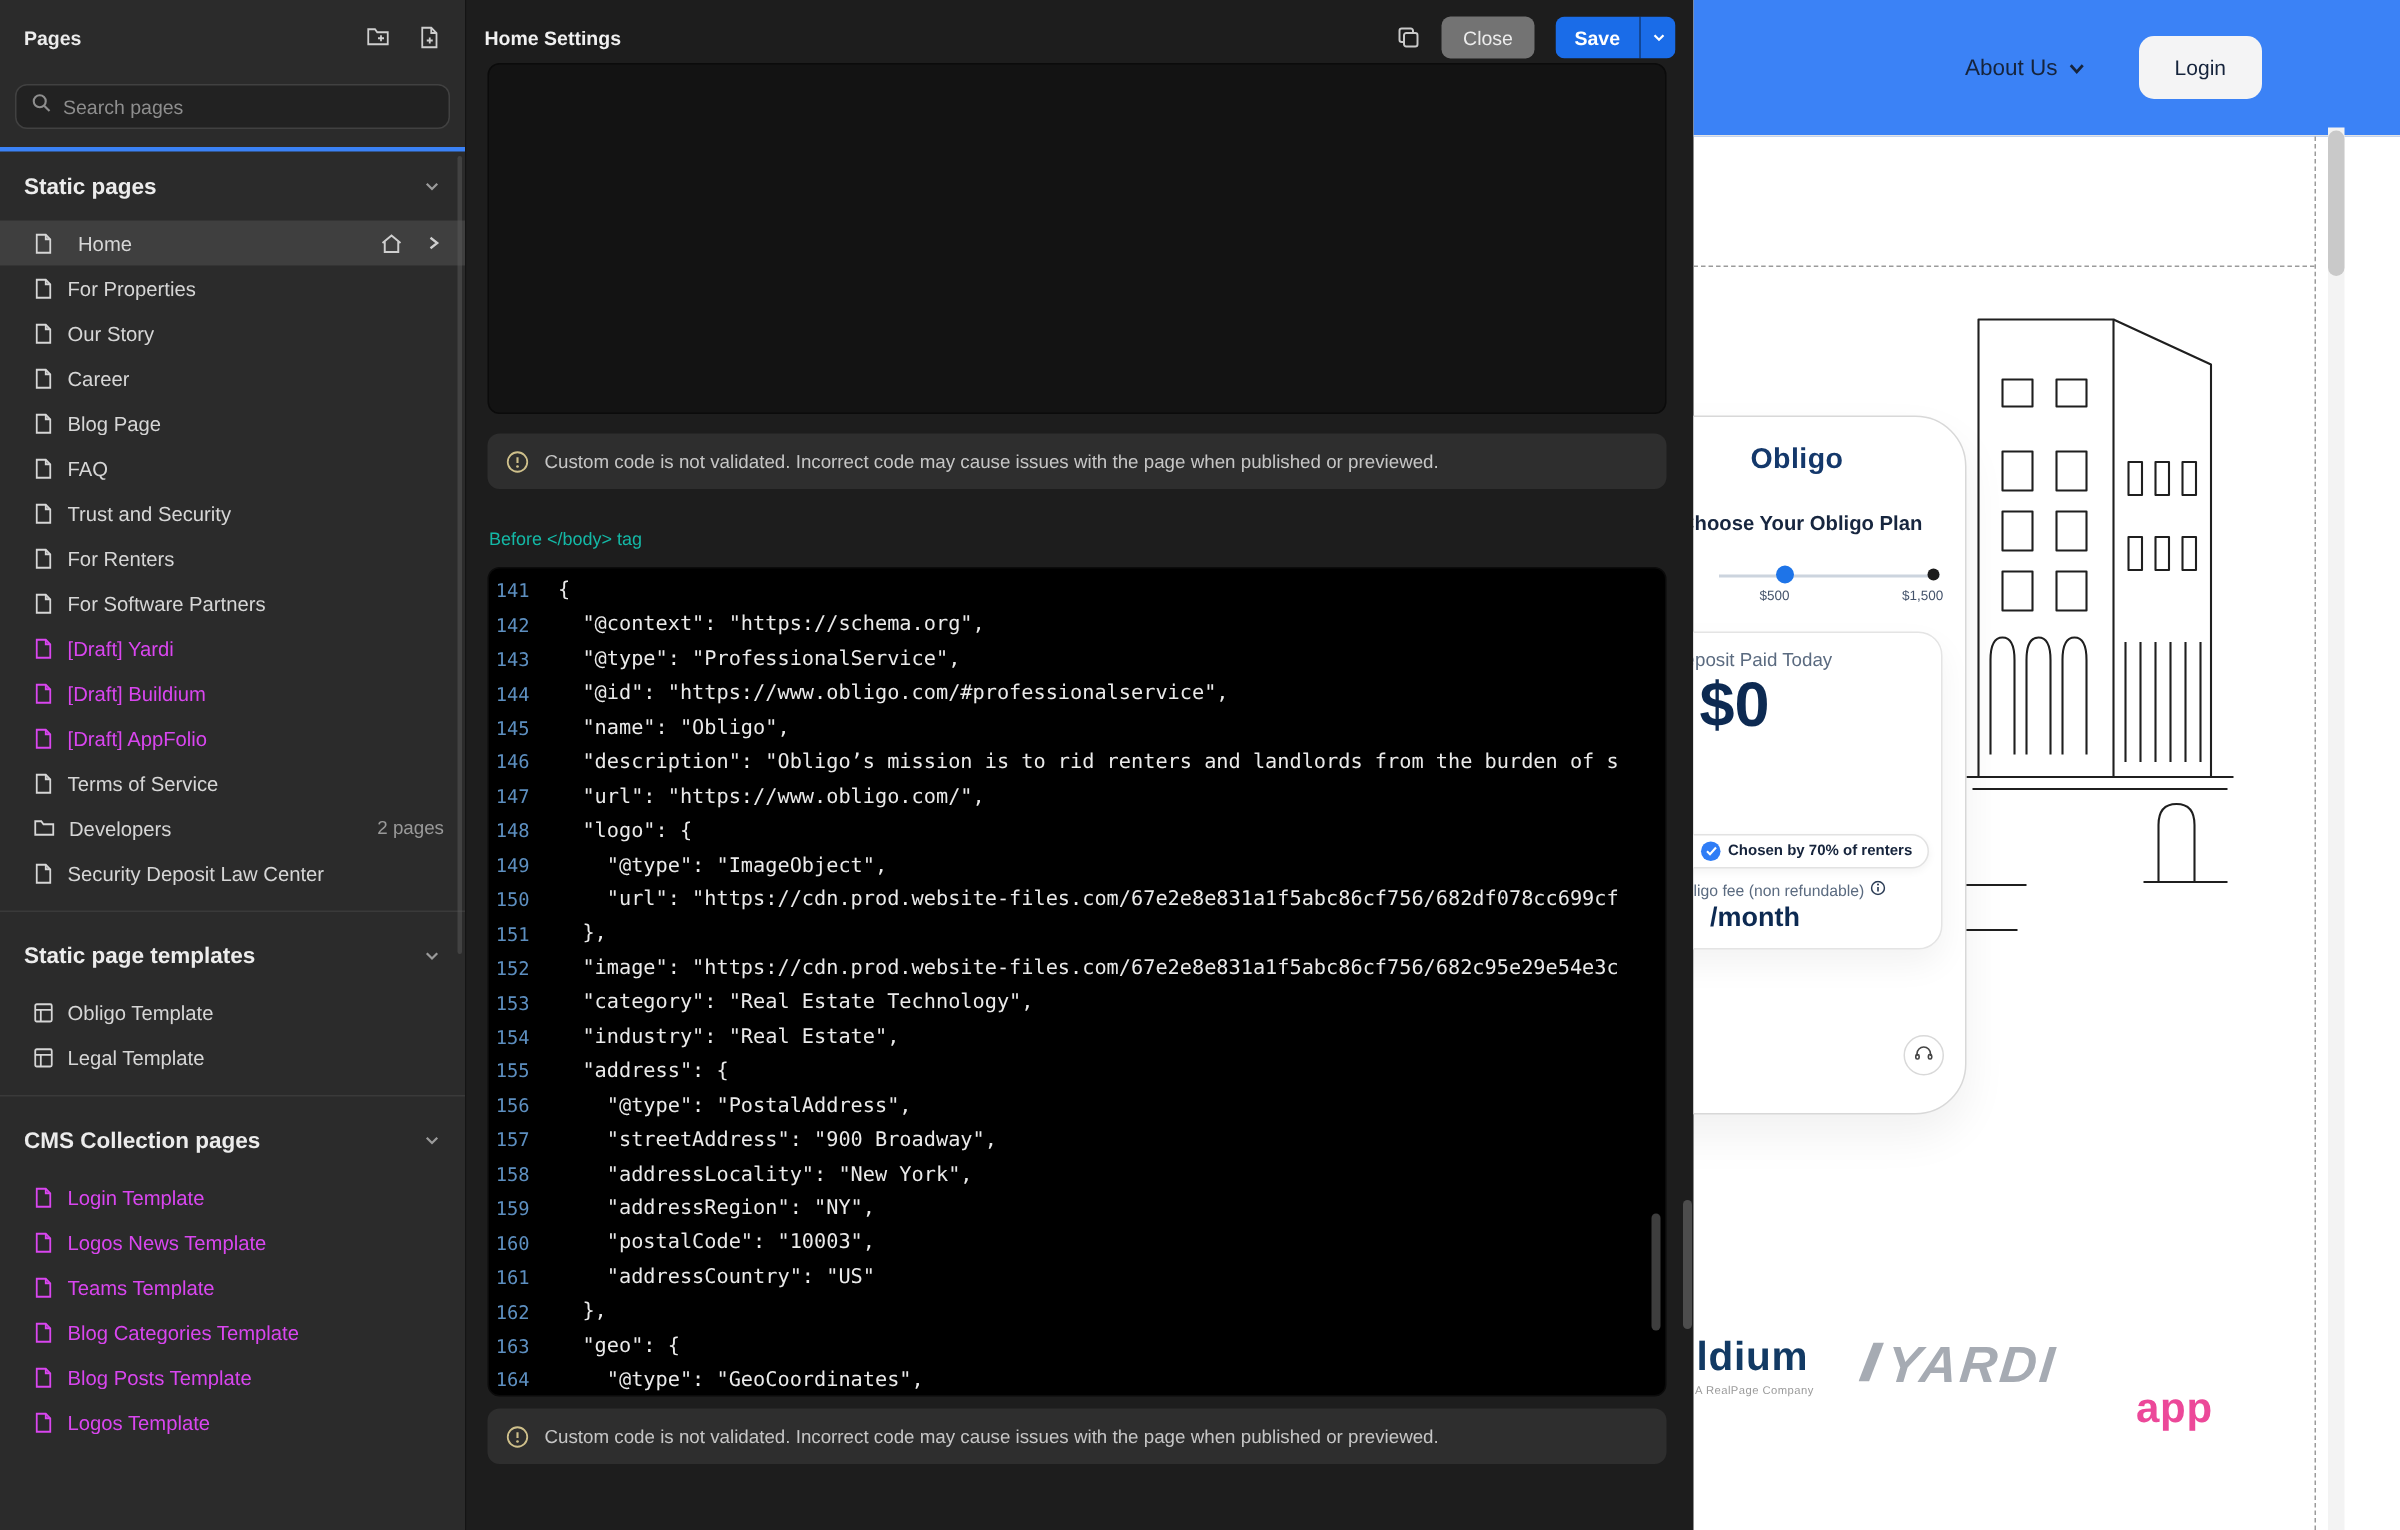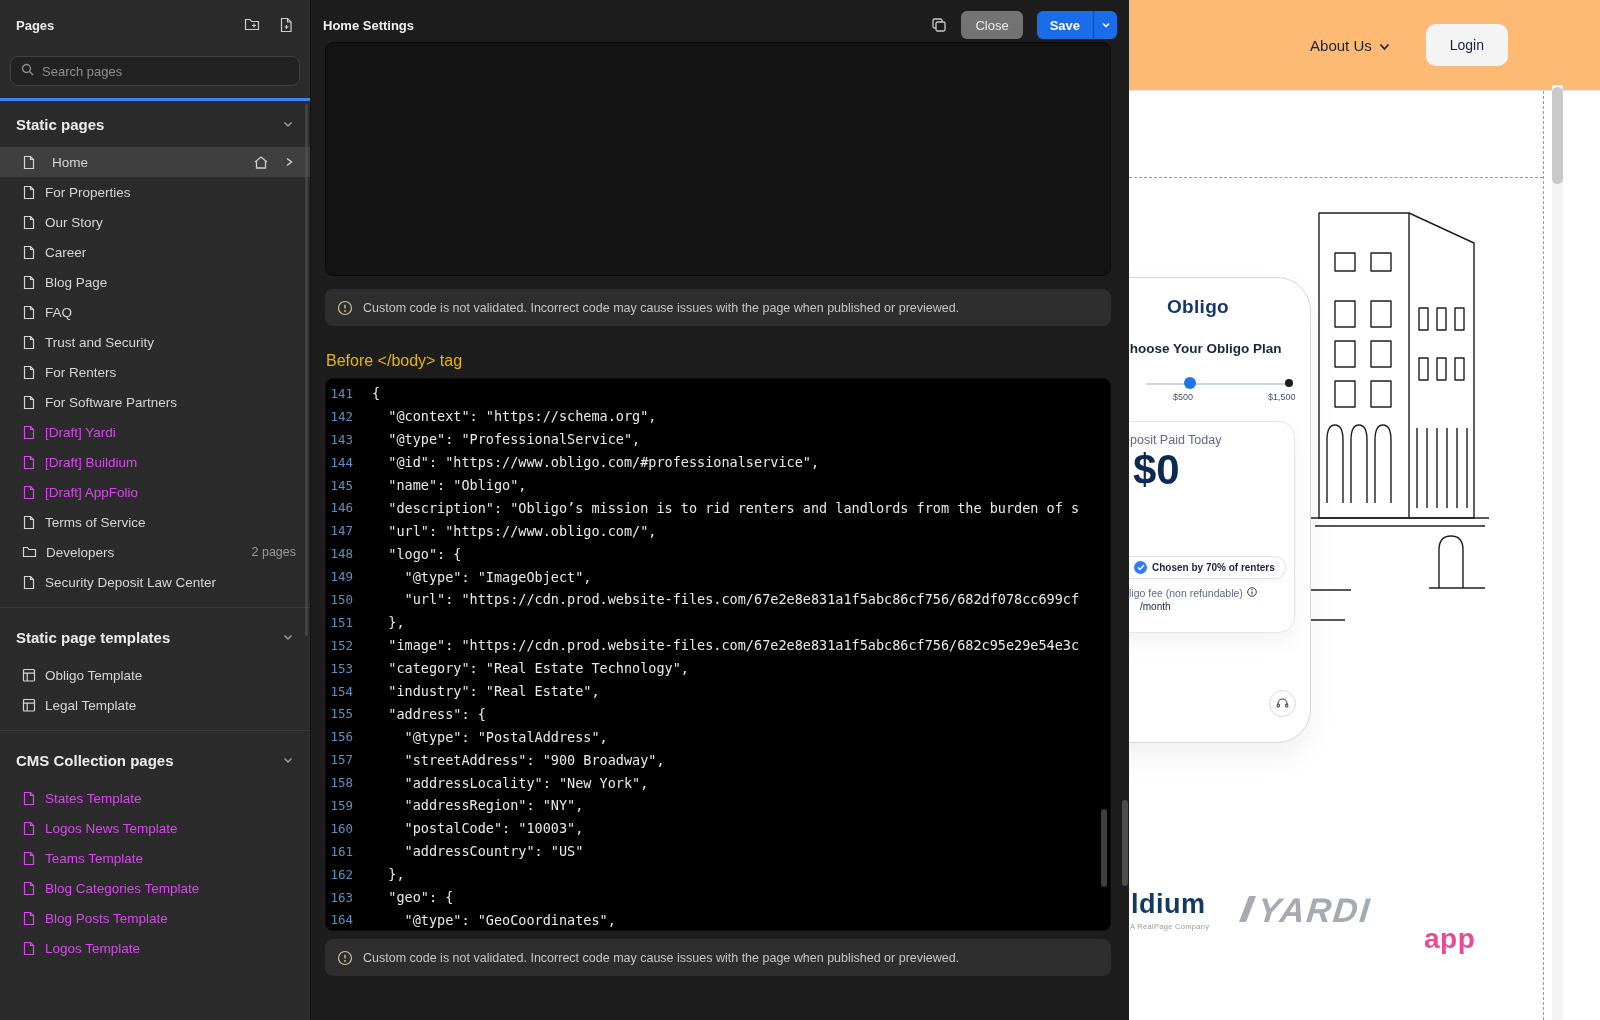--- a/index.html
+++ b/index.html
@@ -52,36 +52,36 @@
   .btn-save-caret { background:#1a6ce8; border:none; border-left:1px solid rgba(0,0,0,.35);
                     width:24px; color:#fff; display:flex; align-items:center; justify-content:center; cursor:pointer; }
   .editor-top { position:absolute; left:14px; right:18px; top:42px; height:234px; background:#131313;
                 border:1px solid #0b0b0b; border-radius:8px; }
   .warning { position:absolute; left:14px; right:18px; height:37px; background:#2e2e2e;
              border-radius:8px; display:flex; align-items:center; gap:10px; padding:0 12px;
              color:#c6c6c6; font-size:12.5px; }
   .warning.top { top:289px; }
   .warning.bottom { top:939px; }
   .warning-icon { flex:none; display:flex; }
-  .code-label { position:absolute; left:15px; top:352px; font-size:16px; color:#eab308; }
+  .code-label { position:absolute; left:15px; top:352px; font-size:12px; color:#14b8a6; }
   .editor-main { position:absolute; left:14px; right:18px; top:378px; height:553px; background:#000000;
                  border:1px solid #0b0b0b; border-radius:8px; overflow:hidden; padding-top:3px;
                  font-family:"DejaVu Sans Mono", monospace; }
   .code-row { display:flex; height:22.9px; align-items:center; }
   .code-num { width:27px; text-align:right; color:#5d8fc0; font-size:12.5px; flex:none; }
   .code-text { padding-left:19px; font-size:13.5px; color:#eaeaea; white-space:pre; overflow:hidden; }
   .editor-scroll-thumb { position:absolute; right:3px; top:430px; width:6px; height:78px;
                          background:#3e3e3e; border-radius:3px; }
   .panel-scroll-thumb { position:absolute; right:1px; top:800px; width:6px; height:86px;
                         background:#4d4d4d; border-radius:3px; }
 
   
   .preview { flex:1; position:relative; background:#fff; overflow:hidden; color:#16243c; }
   .pv-nav { position:absolute; top:0; left:0; right:0; height:91px; border-bottom:1px solid #e4e4e4;
-            display:flex; align-items:center; justify-content:flex-end; gap:36px; padding-right:92px; background:#fdba74; }
+            display:flex; align-items:center; justify-content:flex-end; gap:36px; padding-right:92px; background:#3b82f6; }
   .pv-about { display:flex; align-items:center; gap:7px; font-size:15px; font-weight:500; cursor:pointer; }
   .pv-login { background:#f4f4f5; border:none; border-radius:10px; padding:0 24px; height:42px;
               font-size:14px; font-weight:500; color:#16243c; font-family:inherit; cursor:pointer; }
   .pv-dashed-h { position:absolute; top:177px; left:0; width:414px; border-bottom:1px dashed #9b9b9b; }
   .pv-dashed-v { position:absolute; top:91px; left:414px; height:929px; border-left:1px dashed #9b9b9b; }
   .pv-building { position:absolute; left:160px; top:198px; }
   .pv-phone { position:absolute; left:-188px; top:277px; width:370px; height:466px;
               border:1.5px solid #d8d8d8; border-radius:34px; background:#fff;
               box-shadow:0 14px 30px rgba(0,0,0,.06); }
   .pv-brand { position:absolute; left:38px; top:296px; font-size:19px; font-weight:700; color:#14386b; letter-spacing:.3px; }
@@ -95,21 +95,21 @@
              border:1px solid #e4e4e4; border-radius:16px; box-shadow:0 10px 22px rgba(0,0,0,.05); }
   .pv-card-title { position:absolute; left:-15px; top:433px; font-size:12.5px; color:#5b6b80; white-space:nowrap; }
   .pv-card-amount { position:absolute; left:4px; top:449px; font-size:42px; font-weight:800; color:#0d2a52; line-height:1; }
   .pv-badge { position:absolute; left:-16px; top:556px; height:23px; display:flex; align-items:center;
               gap:5px; padding:0 10px 0 20px; background:#fff; border:1px solid #e2e2e2; border-radius:12px;
               font-size:10px; font-weight:700; color:#16243c; box-shadow:0 2px 6px rgba(0,0,0,.05); white-space:nowrap; }
   .pv-badge-ic { width:13px; height:13px; border-radius:50%; background:#2f7df6; display:flex;
                  align-items:center; justify-content:center; flex:none; }
   .pv-fee { position:absolute; left:-14px; top:587px; font-size:10.5px; color:#5b6b80; display:flex;
             align-items:center; gap:4px; white-space:nowrap; }
-  .pv-month { position:absolute; left:11px; top:601px; font-size:10px; font-weight:400; color:#0d2a52; }
+  .pv-month { position:absolute; left:11px; top:601px; font-size:18px; font-weight:700; color:#0d2a52; }
   .pv-support { position:absolute; left:140px; top:690px; width:27px; height:27px; border:1px solid #d9d9d9;
                 border-radius:50%; display:flex; align-items:center; justify-content:center; background:#fff; cursor:pointer; }
   .pv-logo-buildium { position:absolute; left:-40px; top:889px; font-size:27px; font-weight:800; color:#123a64; letter-spacing:.5px; }
   .pv-logo-buildium-sub { position:absolute; left:1px; top:922px; font-size:7.5px; color:#9a9a9a; letter-spacing:.3px; }
   .pv-logo-yardi { position:absolute; left:110px; top:891px; display:flex; align-items:center; gap:2px; }
   .pv-logo-yardi .txt { font-size:34px; font-weight:800; font-style:italic; color:#a6abb3; letter-spacing:2px; transform:skewX(-6deg); }
   .pv-logo-app { position:absolute; left:295px; top:892px; font-size:28px; font-weight:700; color:#ec4899; letter-spacing:.5px;margin-top:31px; }
   .pv-scroll-track { position:absolute; left:423px; top:85px; width:11px; height:935px; background:#f3f3f3; }
   .pv-scroll-thumb { position:absolute; left:423px; top:87px; width:11px; height:97px; background:#c9c9c9; border-radius:6px; }
 </style>
@@ -339,21 +339,21 @@
             </svg>
           </span>
         </div>
         <div class="sb-item draft">
           <span class="sb-icon">
             <svg width="14" height="15" viewBox="0 0 14 15" fill="none" stroke="currentColor" stroke-width="1.2">
               <path d="M2.5 1.5h6l3 3v9h-9z"></path>
               <path d="M8.5 1.5v3h3"></path>
             </svg>
           </span>
-          <span class="sb-label">States Template</span>
+          <span class="sb-label">Login Template</span>
         </div>
         <div class="sb-item draft">
           <span class="sb-icon">
             <svg width="14" height="15" viewBox="0 0 14 15" fill="none" stroke="currentColor" stroke-width="1.2">
               <path d="M2.5 1.5h6l3 3v9h-9z"></path>
               <path d="M8.5 1.5v3h3"></path>
             </svg>
           </span>
           <span class="sb-label">Logos News Template</span>
         </div>

